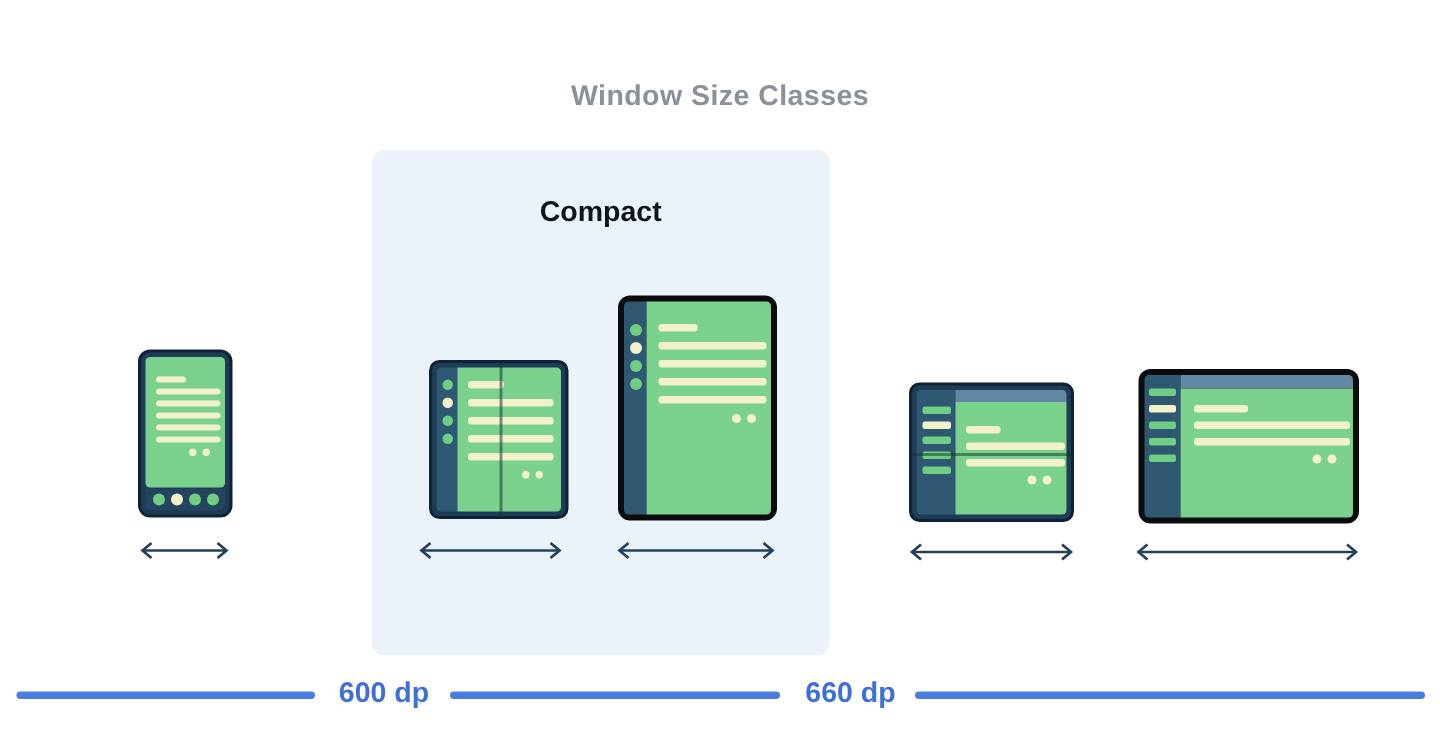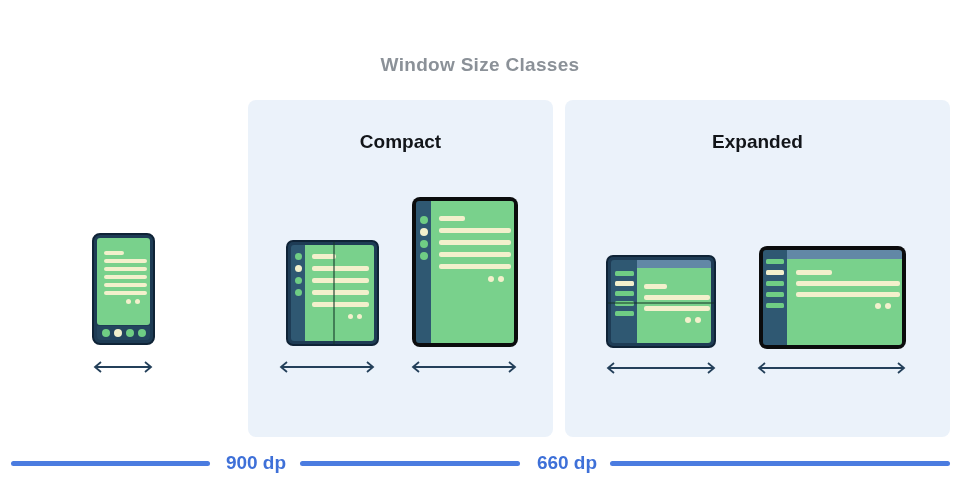--- a/index.html
+++ b/index.html
@@ -98,23 +98,20 @@
 
 <div class="canvas">
 
   <div class="subtitle">Window Size Classes</div>
 
 
   <div class="panel panel-medium">
     <div class="panel-label">Compact</div>
   </div>
 
-  <div class="panel panel-expanded">
-    <div class="panel-label">Expanded</div>
-  </div>
 
   <div class="phone">
     <div class="phone-screen">
       <div class="line" style="width:20px"></div>
       <div class="line" style="width:43px"></div>
       <div class="line" style="width:43px"></div>
       <div class="line" style="width:43px"></div>
       <div class="line" style="width:43px"></div>
       <div class="line" style="width:43px"></div>
       <div class="dots-row" style="padding-right:3px;margin-top:2px">
@@ -244,19 +241,19 @@
     </div>
   </div>
   <svg class="arrow" style="left:756px;top:361px" width="151" height="14" viewBox="0 0 151 14">
     <line x1="3" y1="7" x2="148" y2="7" stroke="#24405A" stroke-width="1.8"></line>
     <polyline points="9,2 3,7 9,12" fill="none" stroke="#24405A" stroke-width="1.8"></polyline>
     <polyline points="142,2 148,7 142,12" fill="none" stroke="#24405A" stroke-width="1.8"></polyline>
   </svg>
 
   <div>
     <div class="ruler-seg seg-1"></div>
-    <div class="ruler-label label-600">900 dp</div>
+    <div class="ruler-label label-600">600 dp</div>
     <div class="ruler-seg seg-2"></div>
     <div class="ruler-label label-840">660 dp</div>
     <div class="ruler-seg seg-3"></div>
   </div>
 
 </div>
 
 </body></html>

